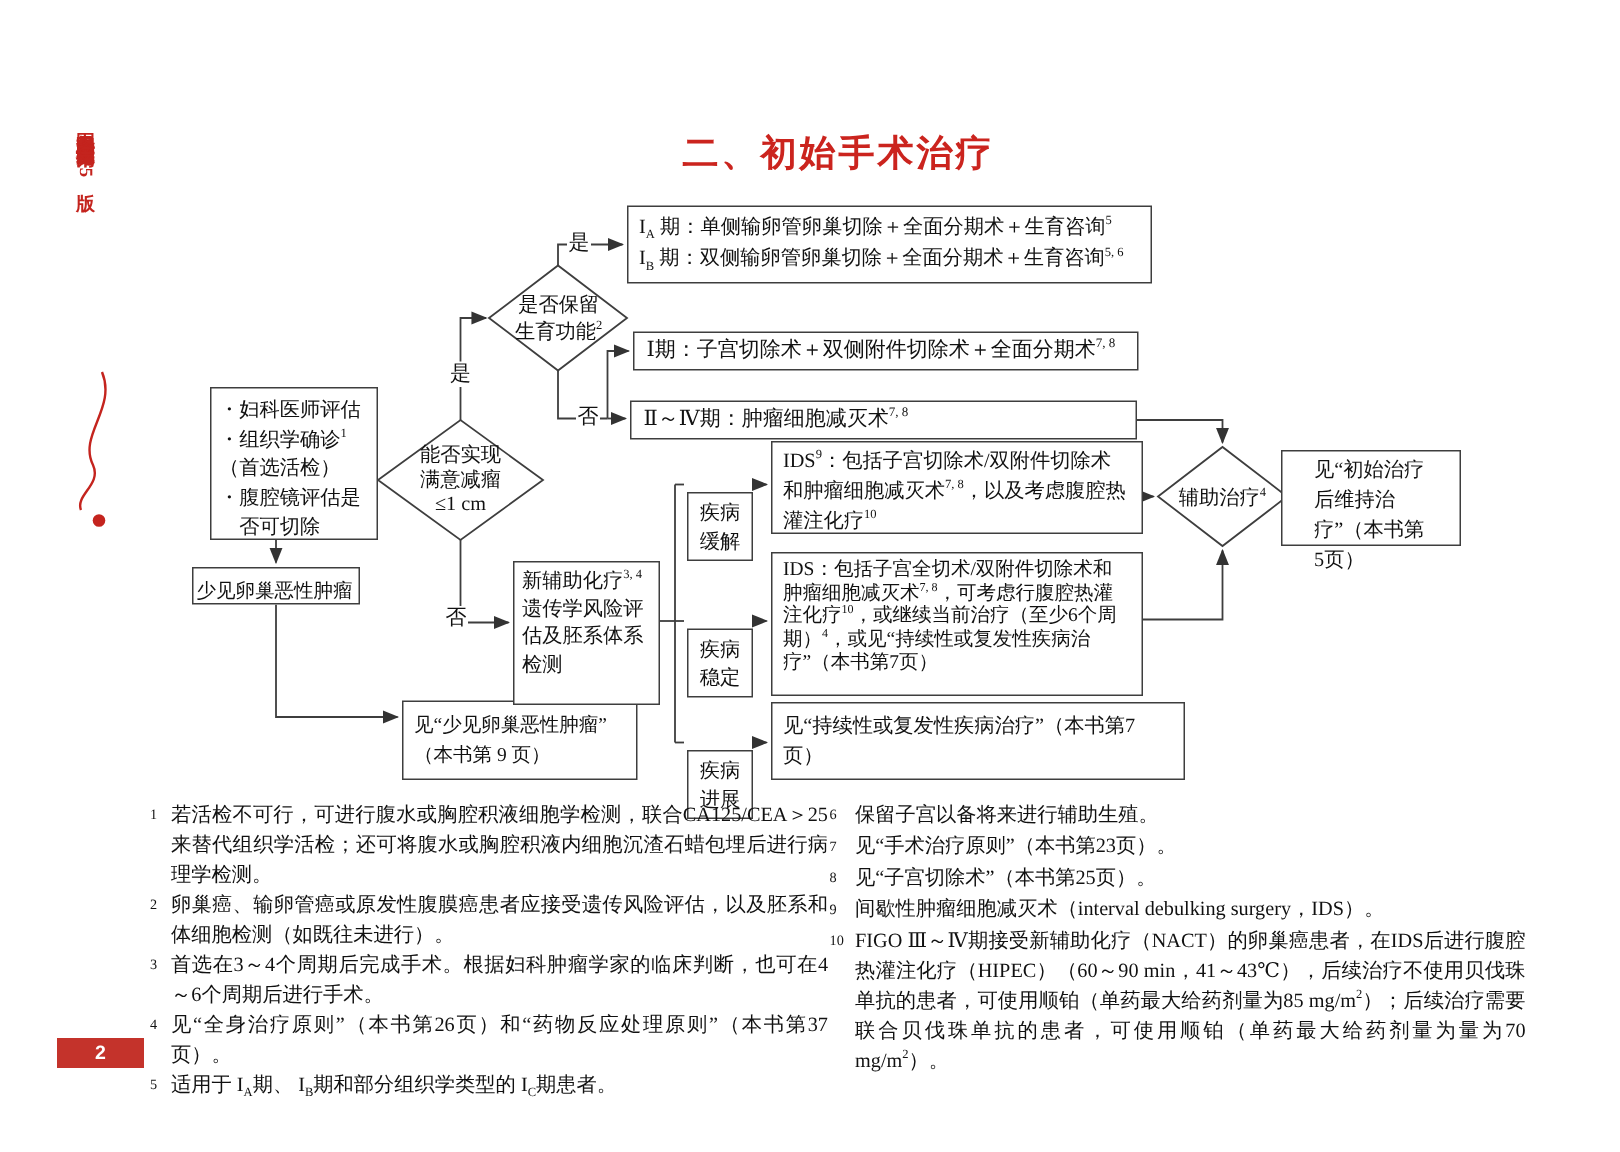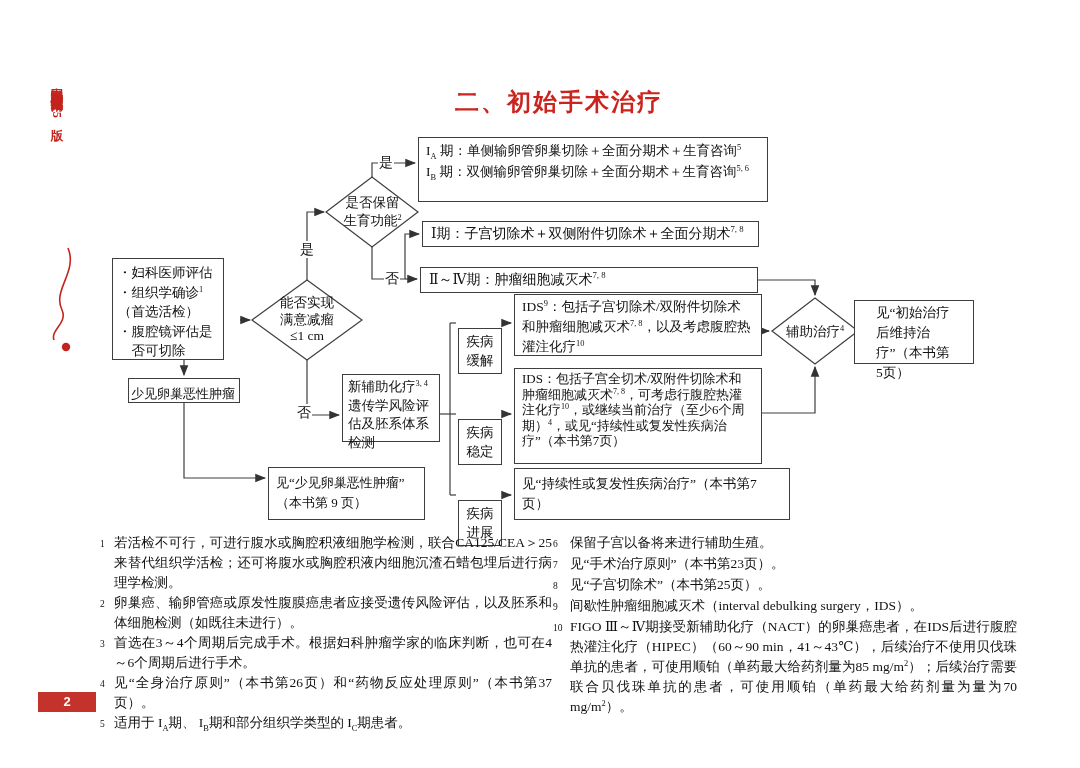--- a/index.html
+++ b/index.html
@@ -13,27 +13,27 @@
   .side-deco{position:absolute;left:38px;top:240px;}
   
   .title{position:absolute;left:455px;top:86px;font-size:24px;font-weight:700;
         letter-spacing:2px;color:#cb241e;
         font-family:"Liberation Sans","DejaVu Sans",sans-serif;}
   
   .wires{position:absolute;left:0;top:0;z-index:1;}
   .node{position:absolute;z-index:2;box-sizing:border-box;background:#fff;
         border:1.2px solid #3e3e3e;font-size:13.5px;line-height:19px;
         padding:2px 8px;}
-  .b-iaib{left:418px;top:137px;width:350px;height:65px;font-size:13.5px;line-height:20.5px;padding:3px 7px;}
+  .b-iaib{left:418px;top:137px;width:350px;height:52px;font-size:13.5px;line-height:20.5px;padding:3px 7px;}
   .b-stage1{left:422px;top:221px;width:337px;height:26px;font-size:14px;line-height:23px;padding:0 8px;}
   .b-stage24{left:420px;top:267px;width:338px;height:26px;font-size:14px;line-height:23px;padding:0 8px;}
-  .b-assess{left:112px;top:258px;width:112px;height:102px;line-height:19.5px;padding:4px 5px;}
+  .b-assess{left:140px;top:258px;width:112px;height:102px;line-height:19.5px;padding:4px 5px;}
   .b-rare{left:128px;top:378px;width:112px;height:25px;font-size:13px;line-height:21px;padding:4px 2px;text-align:left;}
   .b-rareref{left:268px;top:467px;width:157px;height:53px;font-size:13px;line-height:20px;padding:5px 7px;}
-  .b-neo{left:342px;top:374px;width:98px;height:68px;line-height:18.5px;padding:3px 5px;}
+  .b-neo{left:342px;top:374px;width:98px;height:96px;line-height:18.5px;padding:3px 5px;}
   .b-status{left:458px;width:44px;height:46px;display:flex;align-items:center;justify-content:center;
         text-align:center;line-height:19px;padding:0;margin-top:28px;}
   .b-rem{top:300px;} .b-sta{top:391px;} .b-pro{top:472px;}
   .b-ids1{left:514px;top:294px;width:248px;height:62px;line-height:20px;padding:2px 7px;}
   .b-ids2{left:514px;top:368px;width:248px;height:96px;font-size:13px;line-height:15.5px;padding:2px 7px;}
   .b-persist{left:514px;top:468px;width:276px;height:52px;line-height:20px;padding:5px 7px;}
   .b-maintain{left:854px;top:300px;width:120px;height:64px;line-height:20px;padding:2px 21px;}
   .dtext{position:absolute;z-index:3;text-align:center;font-size:13.5px;color:#111;}
   .t-fert{left:330px;top:194px;width:85px;line-height:18px;}
   .t-debulk{left:261px;top:295px;width:92px;line-height:16.5px;}

